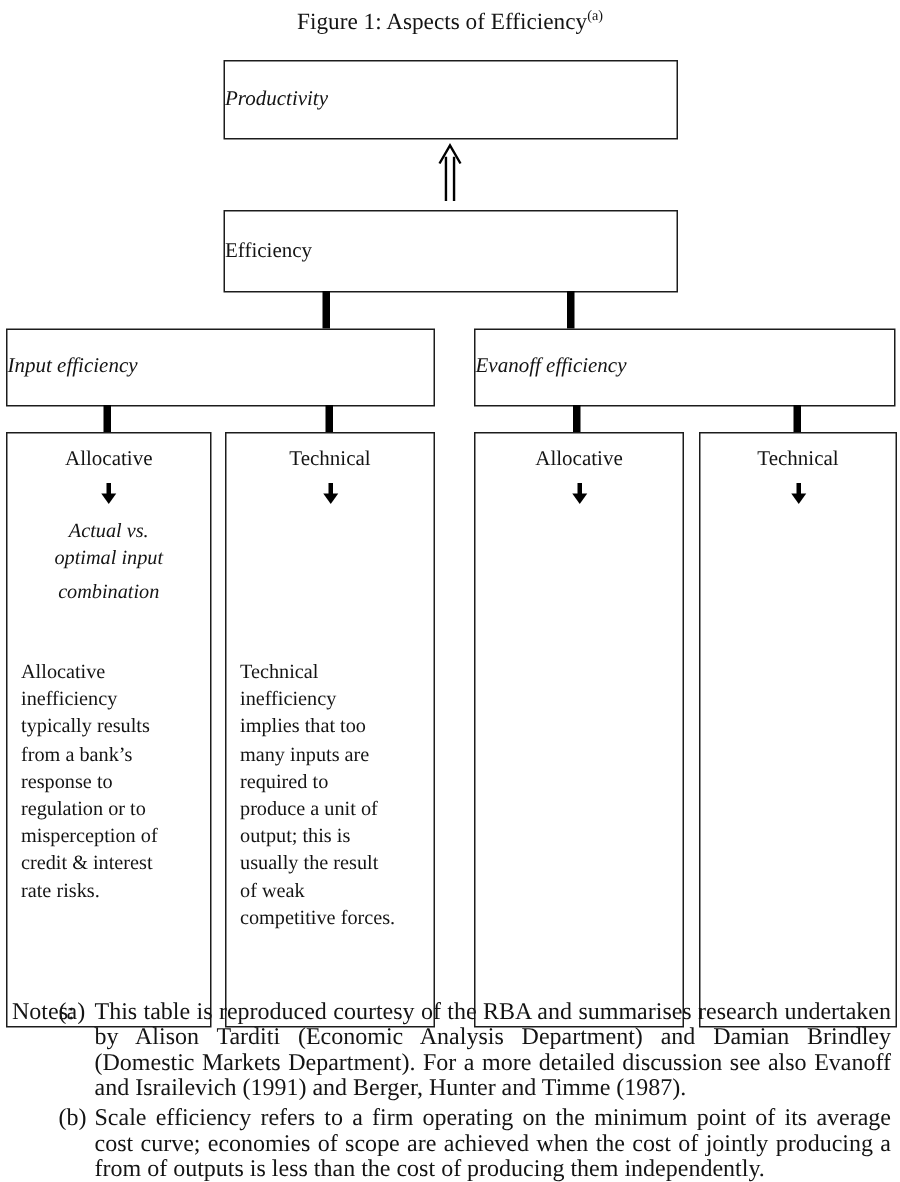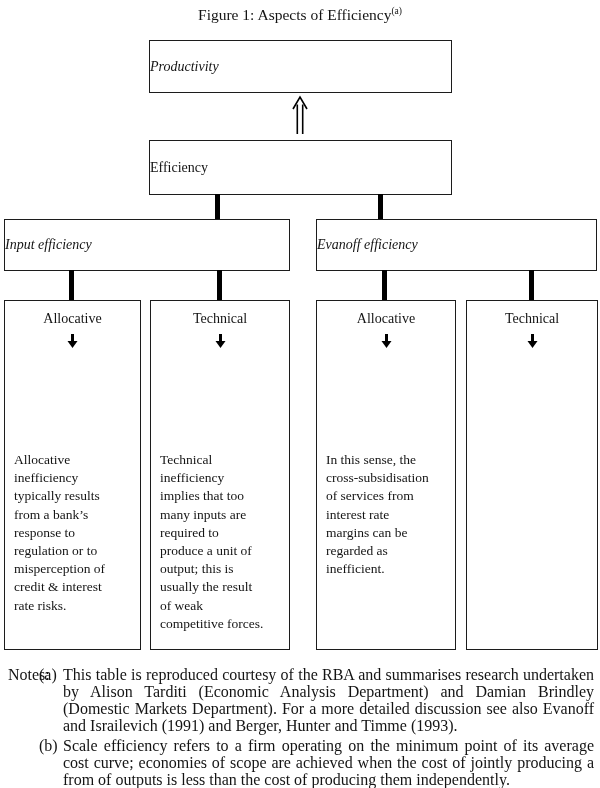--- a/index.html
+++ b/index.html
@@ -15,21 +15,21 @@
   .fig-title sup { font-size:9.5px; }
   .box {
     position:absolute; border:1.5px solid #1c1c1c; background:#fff;
     box-sizing:border-box; display:flex; align-items:center; justify-content:flex-start;
     font-size:14px;
   }
   .italic { font-style:italic; }
   .up-arrow-wrap { position:absolute; top:95px; left:0; right:0; text-align:center; line-height:0; }
   .connector { position:absolute; width:5px; background:#000; }
   .column {
-    position:absolute; top:300px; height:350px; border:1.5px solid #1c1c1c;
+    position:absolute; top:288px; height:397px; border:1.5px solid #1c1c1c;
     box-sizing:border-box; background:#fff;
   }
   .col-header { margin-top:10px; text-align:center; font-size:14px; }
   .col-arrow { margin-top:7px; text-align:center; line-height:0; }
   .col-subtitle {
     margin-top:9px; text-align:center; font-style:italic;
     font-size:13.5px; line-height:18px; white-space:pre-line; padding:0 3px;
   }
   .col-subtitle sup { font-size:9px; font-style:italic; }
   .col-body {
@@ -83,20 +83,23 @@
   <div class="connector" style="left:529px; top:270px; height:31px;"></div>
 
   <div class="column" style="left:4px; width:137px;">
     <div class="col-header">Allocative</div>
     <div class="col-arrow">
       <svg width="11" height="14" viewBox="0 0 11 14">
           <rect x="4" y="0" width="3" height="8" fill="#000"></rect>
           <polygon points="0.5,7 10.5,7 5.5,14" fill="#000"></polygon>
         </svg>
     </div>
+    <div class="col-subtitle"><span>Actual vs.
+optimal input
+combination</span><sup></sup></div>
     <div class="col-body">Allocative
 inefficiency
 typically results
 from a bank’s
 response to
 regulation or to
 misperception of
 credit &amp; interest
 rate risks.</div>
   </div>
@@ -122,44 +125,37 @@
   </div>
 
   <div class="column" style="left:316px; width:140px;">
     <div class="col-header">Allocative</div>
     <div class="col-arrow">
       <svg width="11" height="14" viewBox="0 0 11 14">
           <rect x="4" y="0" width="3" height="8" fill="#000"></rect>
           <polygon points="0.5,7 10.5,7 5.5,14" fill="#000"></polygon>
         </svg>
     </div>
-    <div class="col-body">In this sense, the
-cross-subsidisation
-of services from
-interest rate
-margins can be
-regarded as
-inefficient.</div>
   </div>
 
   <div class="column" style="left:466px; width:132px;">
     <div class="col-header">Technical</div>
     <div class="col-arrow">
       <svg width="11" height="14" viewBox="0 0 11 14">
           <rect x="4" y="0" width="3" height="8" fill="#000"></rect>
           <polygon points="0.5,7 10.5,7 5.5,14" fill="#000"></polygon>
         </svg>
     </div>
   </div>
 
   <div class="notes">
     <div class="note-row">
       <span>Notes:</span>
       <span>(a)</span>
-      <div class="note-text">This table is reproduced courtesy of the RBA and summarises research undertaken by Alison Tarditi (Economic Analysis Department) and Damian Brindley (Domestic Markets Department). For a more detailed discussion see also Evanoff and Israilevich (1991) and Berger, Hunter and Timme (1993).</div>
+      <div class="note-text">This table is reproduced courtesy of the RBA and summarises research undertaken by Alison Tarditi (Economic Analysis Department) and Damian Brindley (Domestic Markets Department). For a more detailed discussion see also Evanoff and Israilevich (1991) and Berger, Hunter and Timme (1987).</div>
     </div>
     <div class="note-row">
       <span></span>
       <span>(b)</span>
       <div class="note-text">Scale efficiency refers to a firm operating on the minimum point of its average cost curve; economies of scope are achieved when the cost of jointly producing a from of outputs is less than the cost of producing them independently.</div>
     </div>
   </div>
 
 </div>
 

